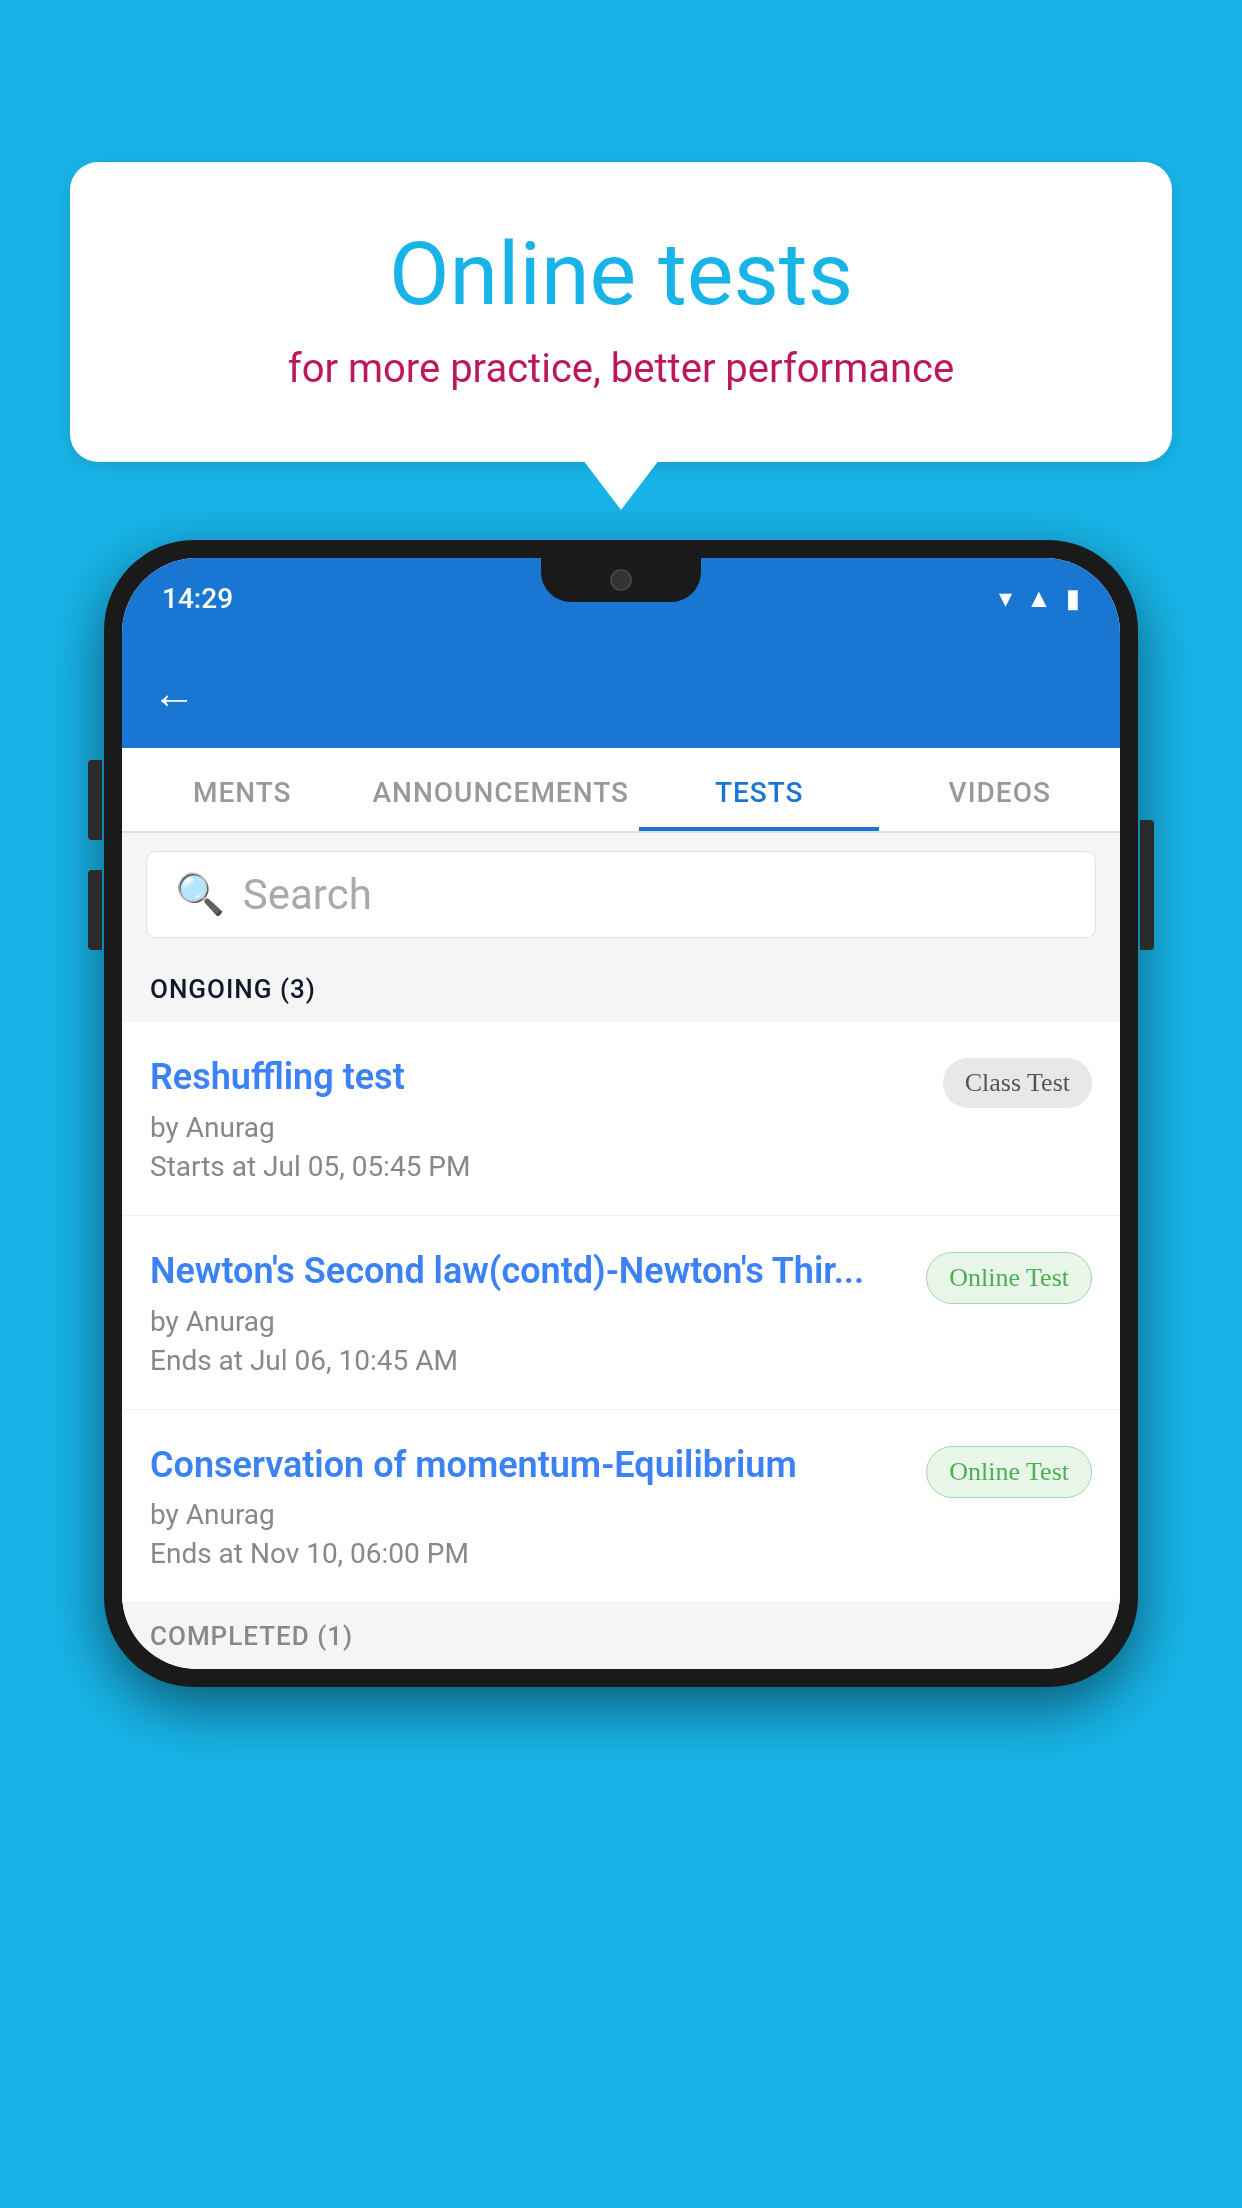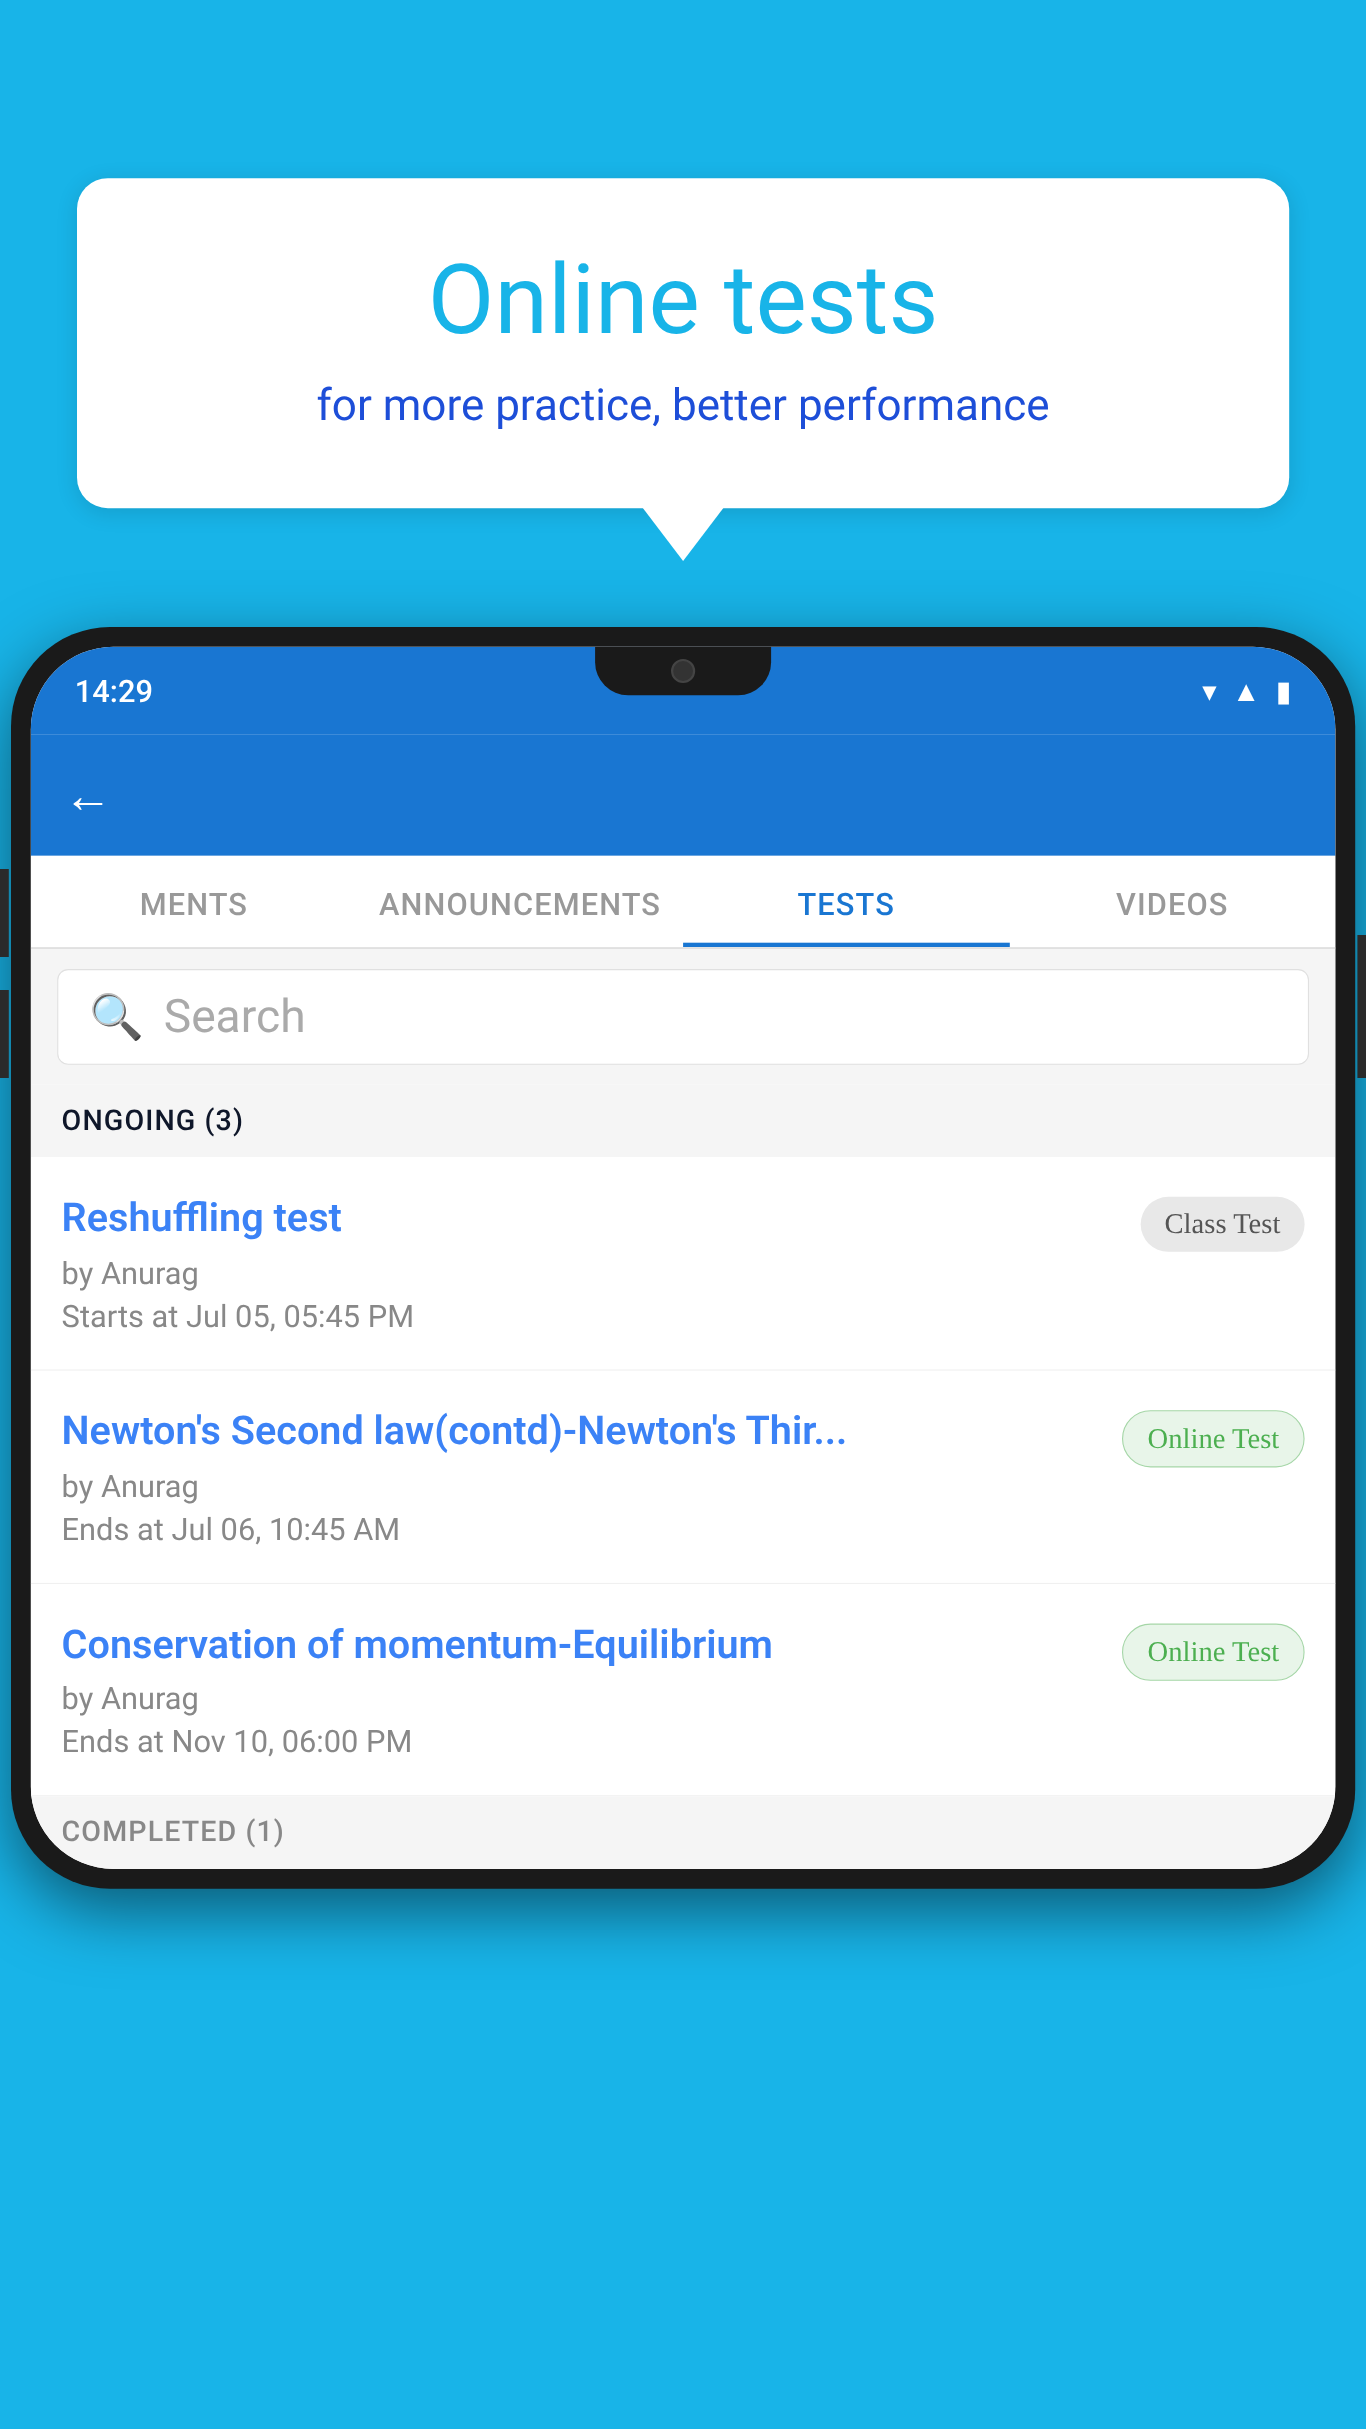--- a/index.html
+++ b/index.html
@@ -45,31 +45,31 @@
 
     .speech-bubble-title {
       font-size: 88px;
       font-weight: 400;
       color: #18b4e8;
       margin-bottom: 20px;
     }
 
     .speech-bubble-subtitle {
       font-size: 40px;
-      color: #1d4ed8;
+      color: #be185d;
       font-weight: 400;
     }
 
     
     .phone-container {
       position: absolute;
-      top: 570px;
+      top: 540px;
       left: 50%;
       transform: translateX(-50%);
-      width: 1222px;
+      width: 1034px;
     }
 
     .phone-outer {
       background: #1a1a1a;
       border-radius: 90px;
       padding: 18px;
       box-shadow: 0 20px 60px rgba(0,0,0,0.5);
       position: relative;
     }
 

